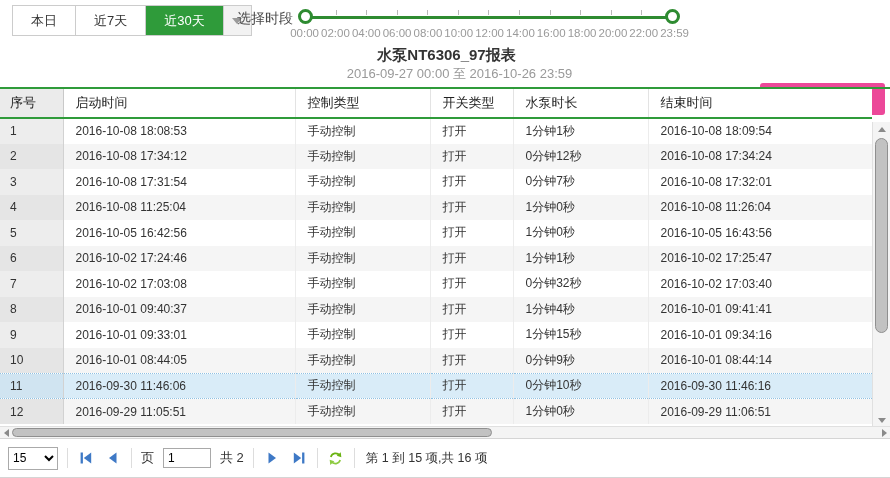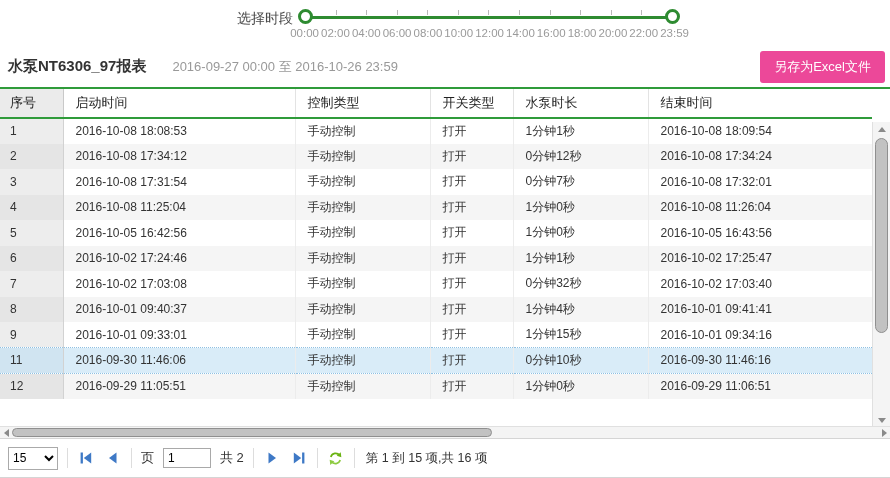--- a/index.html
+++ b/index.html
@@ -25,21 +25,21 @@
   .tickrow i { width:1px; height:5px; background:#b9b9b9; }
   .slider-handle { position:absolute; top:9px; width:15px; height:15px; background:#fff;
                    border:3px solid #2e8b31; border-radius:50%; cursor:pointer; }
   .labelrow { position:absolute; left:289px; top:27px; width:400px; display:flex;
               justify-content:space-between; }
   .labelrow span { width:30px; text-align:right; font-size:11.5px; color:#9a9a9a;
                    white-space:nowrap; }
 
   
   .report-header { position:relative; height:41px; display:flex; align-items:center;
-                   padding:0 5px 0 8px; }
+                   padding:0 5px 0 8px;flex-direction:column; }
   .report-title { font-size:15px; font-weight:bold; color:#333; }
   .report-range { margin-left:26px; font-size:13px; color:#999; }
   .excel-btn { margin-left:auto; background:#ec4899; color:#fff; border:none; cursor:pointer;
                font-size:13px; padding:7px 14px; border-radius:3px; font-family:inherit;text-align:right; }
 
   
   .table-wrap { position:relative; height:351px; border-top:2px solid #2f9b3a; }
   table { border-collapse:collapse; table-layout:fixed; width:872px; }
   thead th { height:29px; font-weight:normal; font-size:13px; color:#222; text-align:left;
              padding:0 0 0 12px; background:#fff; border-left:1px solid #e3e3e3; }
@@ -86,20 +86,28 @@
             cursor:pointer; }
   .pg-text { font-size:13px; color:#333; }
   .page-input { width:48px; height:20px; border:1px solid #a9a9a9; font-size:12px;
                 padding:0 4px; font-family:inherit; }
   .status { font-size:12.5px; color:#333; margin-left:2px; }
 </style>
 </head>
 <body>
 
 <div class="toolbar">
+  <div class="btn-group">
+    <button class="range-btn">本日</button>
+    <button class="range-btn">近7天</button>
+    <button class="range-btn active">近30天</button>
+    <div class="dd-seg">
+      <span class="chev"></span>
+    </div>
+  </div>
 
   <span class="slider-label">选择时段</span>
   <div class="tickrow">
     <i></i>
       <i></i>
       <i></i>
       <i></i>
       <i></i>
       <i></i>
       <i></i>
@@ -222,20 +230,28 @@
       <td>2016-10-01 09:41:41</td>
     </tr>
         <tr>
       <td class="c-no">9</td>
       <td>2016-10-01 09:33:01</td>
       <td>手动控制</td>
       <td>打开</td>
       <td>1分钟15秒</td>
       <td>2016-10-01 09:34:16</td>
     </tr>
+        <tr class="even">
+      <td class="c-no">10</td>
+      <td>2016-10-01 08:44:05</td>
+      <td>手动控制</td>
+      <td>打开</td>
+      <td>0分钟9秒</td>
+      <td>2016-10-01 08:44:14</td>
+    </tr>
         <tr class="selected">
       <td class="c-no">11</td>
       <td>2016-09-30 11:46:06</td>
       <td>手动控制</td>
       <td>打开</td>
       <td>0分钟10秒</td>
       <td>2016-09-30 11:46:16</td>
     </tr>
         <tr class="even">
       <td class="c-no">12</td>

